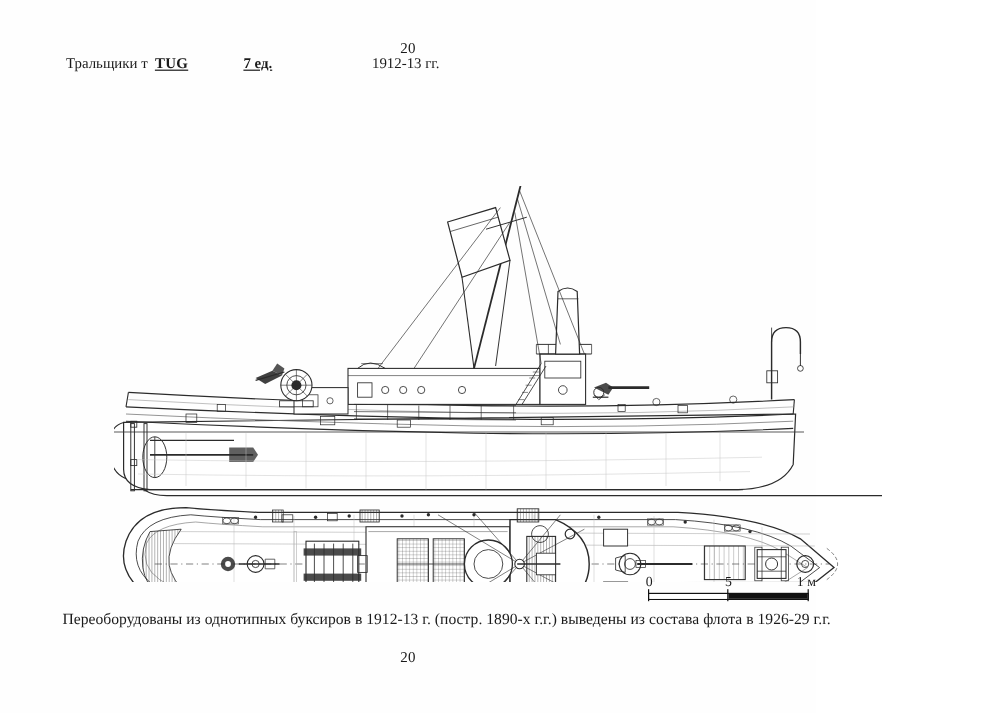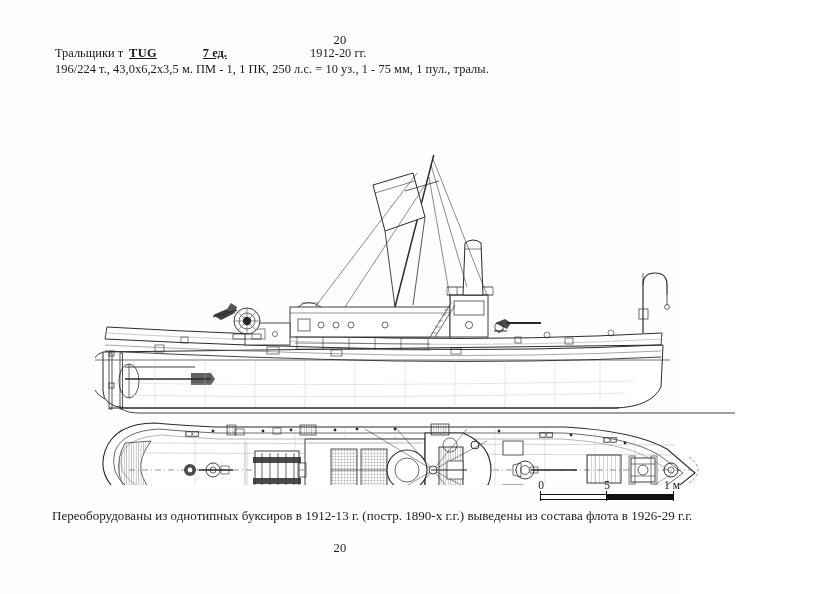--- a/index.html
+++ b/index.html
@@ -144,24 +144,23 @@
 </style>
 </head>
 <body>
 
 <div class="page">
 
   <div class="page-num-top">20</div>
 
   <div class="title-row">
     <span class="t-label">Тральщики т</span><span class="t-name">TUG</span><span class="t-count">7 ед.</span>
-    <span class="t-years">1912-20 гг.</span>
+    <span class="t-years">1912-13 гг.</span>
   </div>
 
-  <div class="spec-row">196/224 т., 43,0х6,2х3,5 м. ПМ - 1, 1 ПК, 250 л.с. = 10 уз., 1 - 75 мм, 1 пул., тралы.</div>
 
   <div class="drawing">
     <svg width="640" height="330" viewBox="0 0 640 330" xmlns="http://www.w3.org/2000/svg">
       <defs>
         <pattern id="plank" width="4" height="4" patternUnits="userSpaceOnUse">
           <path d="M0 0 L0 4" stroke="#555" stroke-width="0.5"></path>
         </pattern>
         <pattern id="grate" width="3" height="3" patternUnits="userSpaceOnUse">
           <path d="M0 0 L0 3 M0 0 L3 0" stroke="#444" stroke-width="0.4"></path>
         </pattern>

